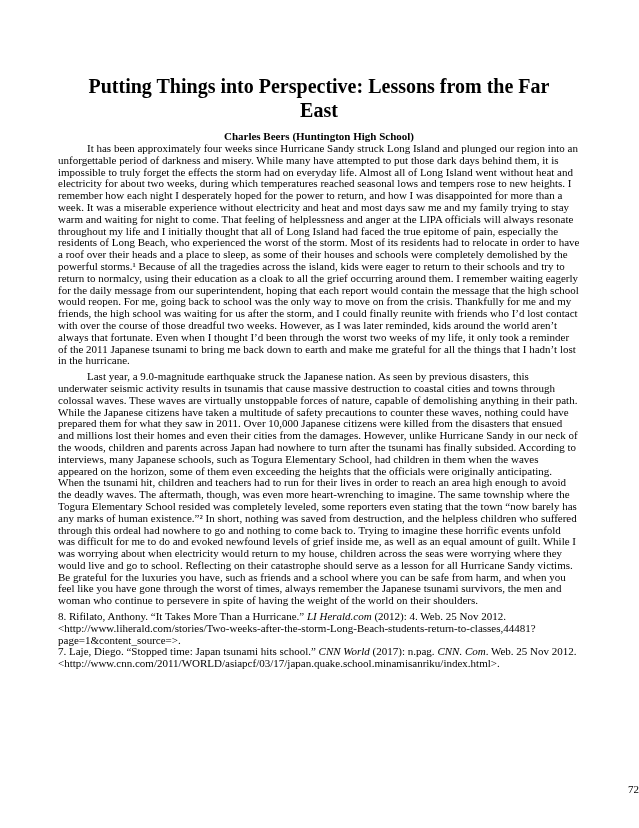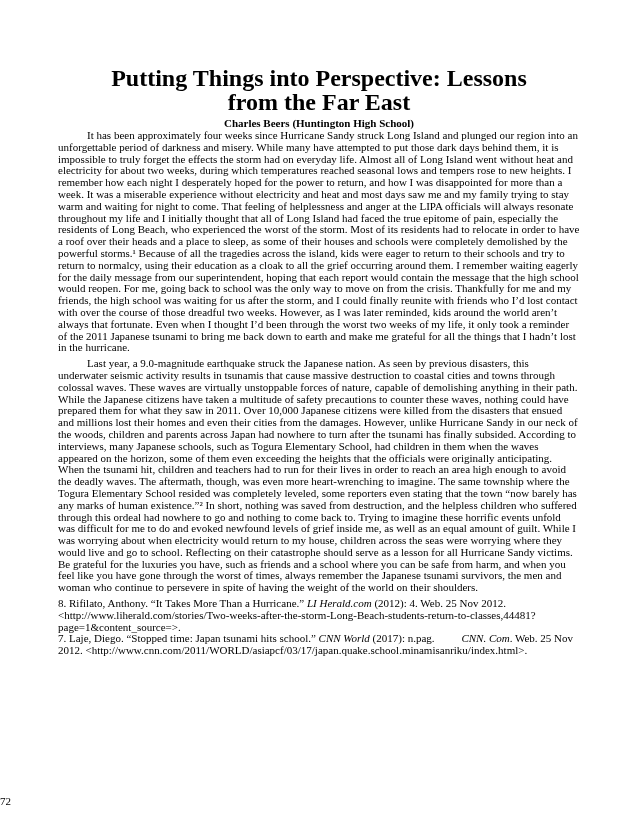--- a/index.html
+++ b/index.html
@@ -16,23 +16,23 @@
     font-family: "Liberation Serif", "DejaVu Serif", serif;
     overflow: hidden;
   }
   .content {
     position: absolute;
     left: 58px;
     top: 66px;
     width: 522px;
   }
   .title {
-    margin: 0 auto;
+    margin: 8px auto;
     max-width: 470px;
-    font-size: 24px;
+    font-size: 20px;
     line-height: 24px;
     font-weight: bold;
     text-align: center;
   }
   .author {
     margin-top: 3px;
     font-size: 11px;
     line-height: 13px;
     font-weight: bold;
     text-align: center;
@@ -58,22 +58,22 @@
   }
   .note {
     margin: 0;
     word-wrap: break-word;
     overflow-wrap: break-word;
   }
   .page-number {
     position: absolute;
     left: 0;
     right: 0;
-    bottom: 21px;
-    text-align: left;
+    bottom: 33px;
+    text-align: right;
     font-size: 11px;
     line-height: 12px;
   }
 </style>
 </head>
 <body>
 
 <div class="page">
   <div class="content">
 
@@ -81,19 +81,19 @@
 
     <div class="author">Charles Beers (Huntington High School)</div>
 
     <div class="body">
       <p class="para">It has been approximately four weeks since Hurricane Sandy struck Long Island and plunged our region into an unforgettable period of darkness and misery. While many have attempted to put those dark days behind them, it is impossible to truly forget the effects the storm had on everyday life. Almost all of Long Island went without heat and electricity for about two weeks, during which temperatures reached seasonal lows and tempers rose to new heights. I remember how each night I desperately hoped for the power to return, and how I was disappointed for more than a week. It was a miserable experience without electricity and heat and most days saw me and my family trying to stay warm and waiting for night to come. That feeling of helplessness and anger at the LIPA officials will always resonate throughout my life and I initially thought that all of Long Island had faced the true epitome of pain, especially the residents of Long Beach, who experienced the worst of the storm. Most of its residents had to relocate in order to have a roof over their heads and a place to sleep, as some of their houses and schools were completely demolished by the powerful storms.¹ Because of all the tragedies across the island, kids were eager to return to their schools and try to return to normalcy, using their education as a cloak to all the grief occurring around them. I remember waiting eagerly for the daily message from our superintendent, hoping that each report would contain the message that the high school would reopen. For me, going back to school was the only way to move on from the crisis. Thankfully for me and my friends, the high school was waiting for us after the storm, and I could finally reunite with friends who I’d lost contact with over the course of those dreadful two weeks. However, as I was later reminded, kids around the world aren’t always that fortunate. Even when I thought I’d been through the worst two weeks of my life, it only took a reminder of the 2011 Japanese tsunami to bring me back down to earth and make me grateful for all the things that I hadn’t lost in the hurricane.</p>
       <p class="para">Last year, a 9.0-magnitude earthquake struck the Japanese nation. As seen by previous disasters, this underwater seismic activity results in tsunamis that cause massive destruction to coastal cities and towns through colossal waves. These waves are virtually unstoppable forces of nature, capable of demolishing anything in their path. While the Japanese citizens have taken a multitude of safety precautions to counter these waves, nothing could have prepared them for what they saw in 2011. Over 10,000 Japanese citizens were killed from the disasters that ensued and millions lost their homes and even their cities from the damages. However, unlike Hurricane Sandy in our neck of the woods, children and parents across Japan had nowhere to turn after the tsunami has finally subsided. According to interviews, many Japanese schools, such as Togura Elementary School, had children in them when the waves appeared on the horizon, some of them even exceeding the heights that the officials were originally anticipating. When the tsunami hit, children and teachers had to run for their lives in order to reach an area high enough to avoid the deadly waves. The aftermath, though, was even more heart-wrenching to imagine. The same township where the Togura Elementary School resided was completely leveled, some reporters even stating that the town “now barely has any marks of human existence.”² In short, nothing was saved from destruction, and the helpless children who suffered through this ordeal had nowhere to go and nothing to come back to. Trying to imagine these horrific events unfold was difficult for me to do and evoked newfound levels of grief inside me, as well as an equal amount of guilt. While I was worrying about when electricity would return to my house, children across the seas were worrying where they would live and go to school. Reflecting on their catastrophe should serve as a lesson for all Hurricane Sandy victims. Be grateful for the luxuries you have, such as friends and a school where you can be safe from harm, and when you feel like you have gone through the worst of times, always remember the Japanese tsunami survivors, the men and woman who continue to persevere in spite of having the weight of the world on their shoulders.</p>
     </div>
 
     <div class="notes">
       <p class="note"><span>8. Rifilato, Anthony. “It Takes More Than a Hurricane.” </span><span style="font-style: italic;">LI Herald.com</span><span> (2012): 4. Web. 25 Nov 2012. &lt;http://www.liherald.com/stories/Two-weeks-after-the-storm-Long-Beach-students-return-to-classes,44481?page=1&amp;content_source=&gt;.</span></p>
-      <p class="note"><span>7. Laje, Diego. “Stopped time: Japan tsunami hits school.” </span><span style="font-style: italic;">CNN World</span><span> (2017): n.pag. </span><span style="font-style: italic; margin-left: 24px;">CNN. Com</span><span>. Web. 25 Nov 2012. &lt;http://www.cnn.com/2011/WORLD/asiapcf/03/17/japan.quake.school.minamisanriku/index.html&gt;.</span></p>
+      <p class="note"><span>7. Laje, Diego. “Stopped time: Japan tsunami hits school.” </span><span style="font-style: italic;">CNN World</span><span> (2017): n.pag. </span><span style="font-style: italic;">CNN. Com</span><span>. Web. 25 Nov 2012. &lt;http://www.cnn.com/2011/WORLD/asiapcf/03/17/japan.quake.school.minamisanriku/index.html&gt;.</span></p>
     </div>
 
   </div>
 
   <div class="page-number">72</div>
 </div>
 
 </body></html>

